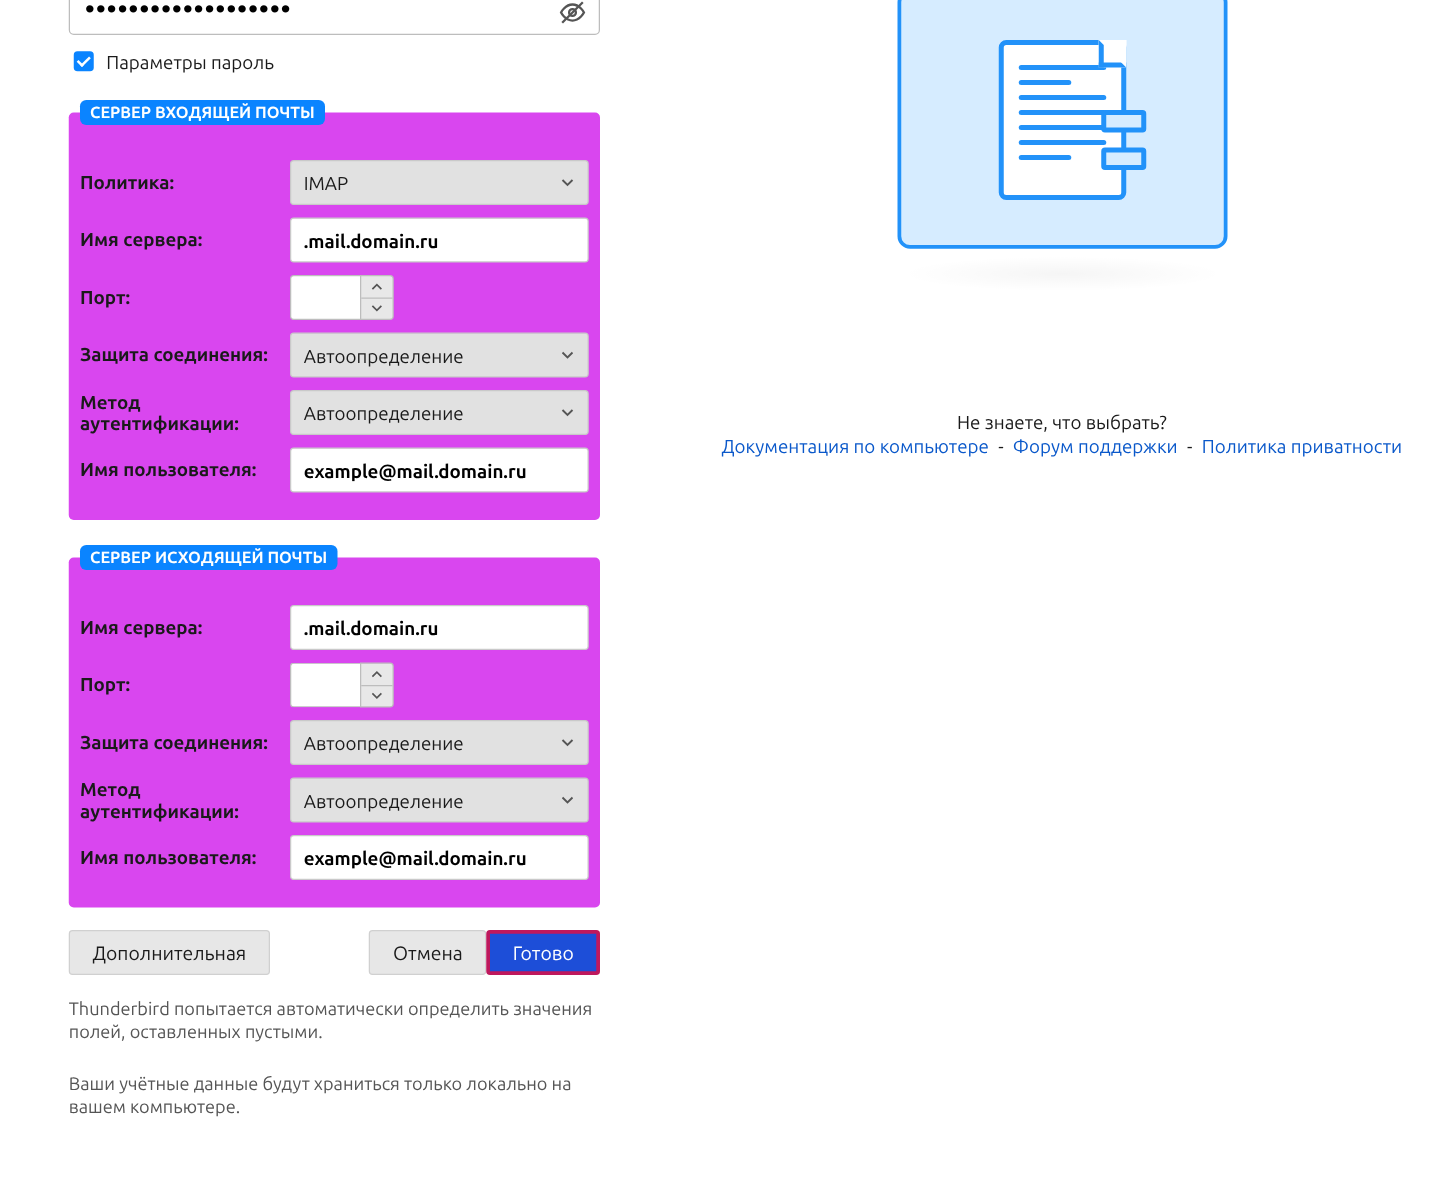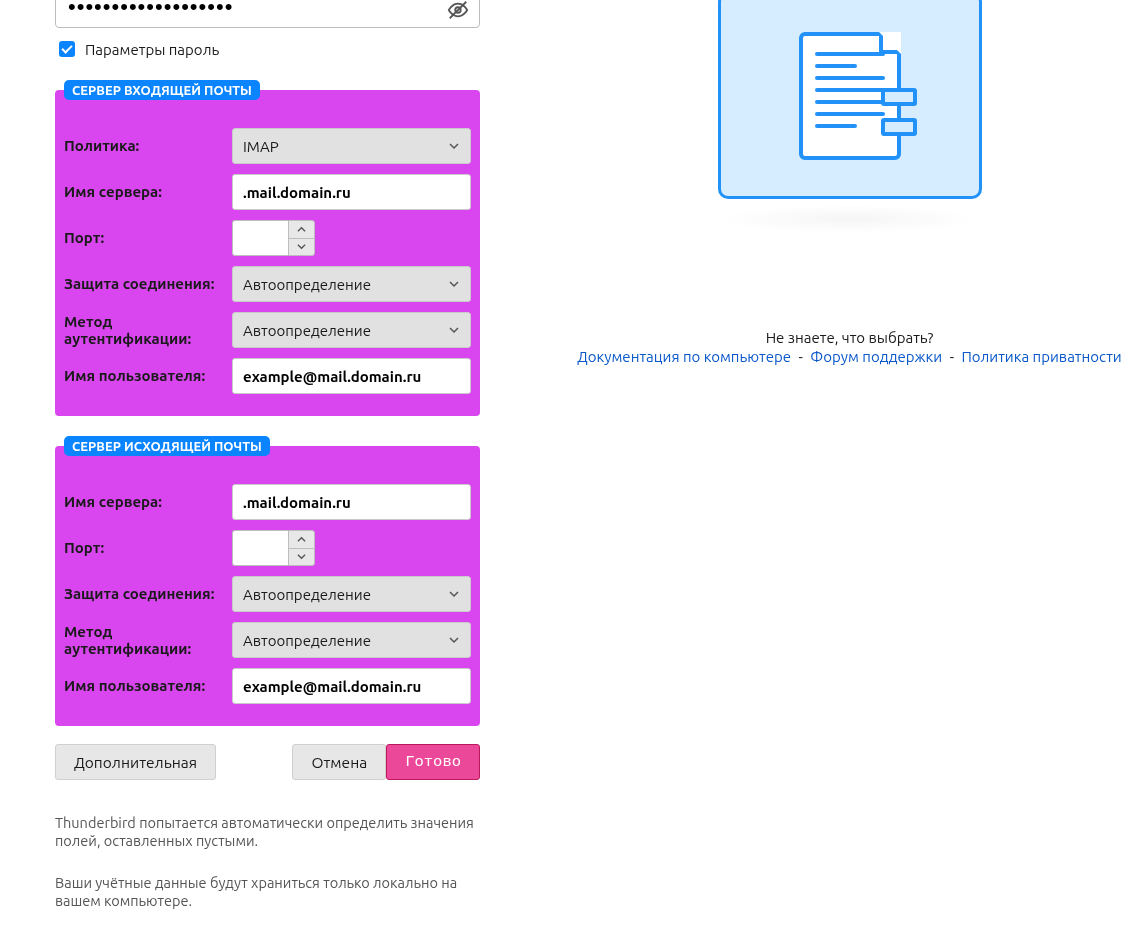--- a/index.html
+++ b/index.html
@@ -204,29 +204,29 @@
     display: inline-flex;
     align-items: center;
     justify-content: center;
     border-radius: 3px;
     font-size: 15.5px;
     padding: 0 18px;
     cursor: pointer;
     user-select: none;
   }
   .btn-default { background: #e7e7e7; border: 1px solid #d0d0d0; color: #1a1a1a; }
-  .btn-primary { background: #ec4899; color: #fff; border: 1px solid #be185d; font-family: Liberation Mono, monospace; }
+  .btn-primary { background: #1d4ed8; color: #fff; border: 3px solid #be185d; }
   .spacer { flex:1; }
 
   .note {
     width: 425px;
     color: #555;
     font-size: 14.5px;
     line-height: 1.25;
-    margin-top: 34px;
+    margin-top: 18px;
   }
   .note + .note { margin-top: 24px; }
 
   
   .illu-card {
     width: 264px;
     height: 207px;
     background: #d6ecff;
     border: 3px solid #2292f9;
     border-radius: 10px;

